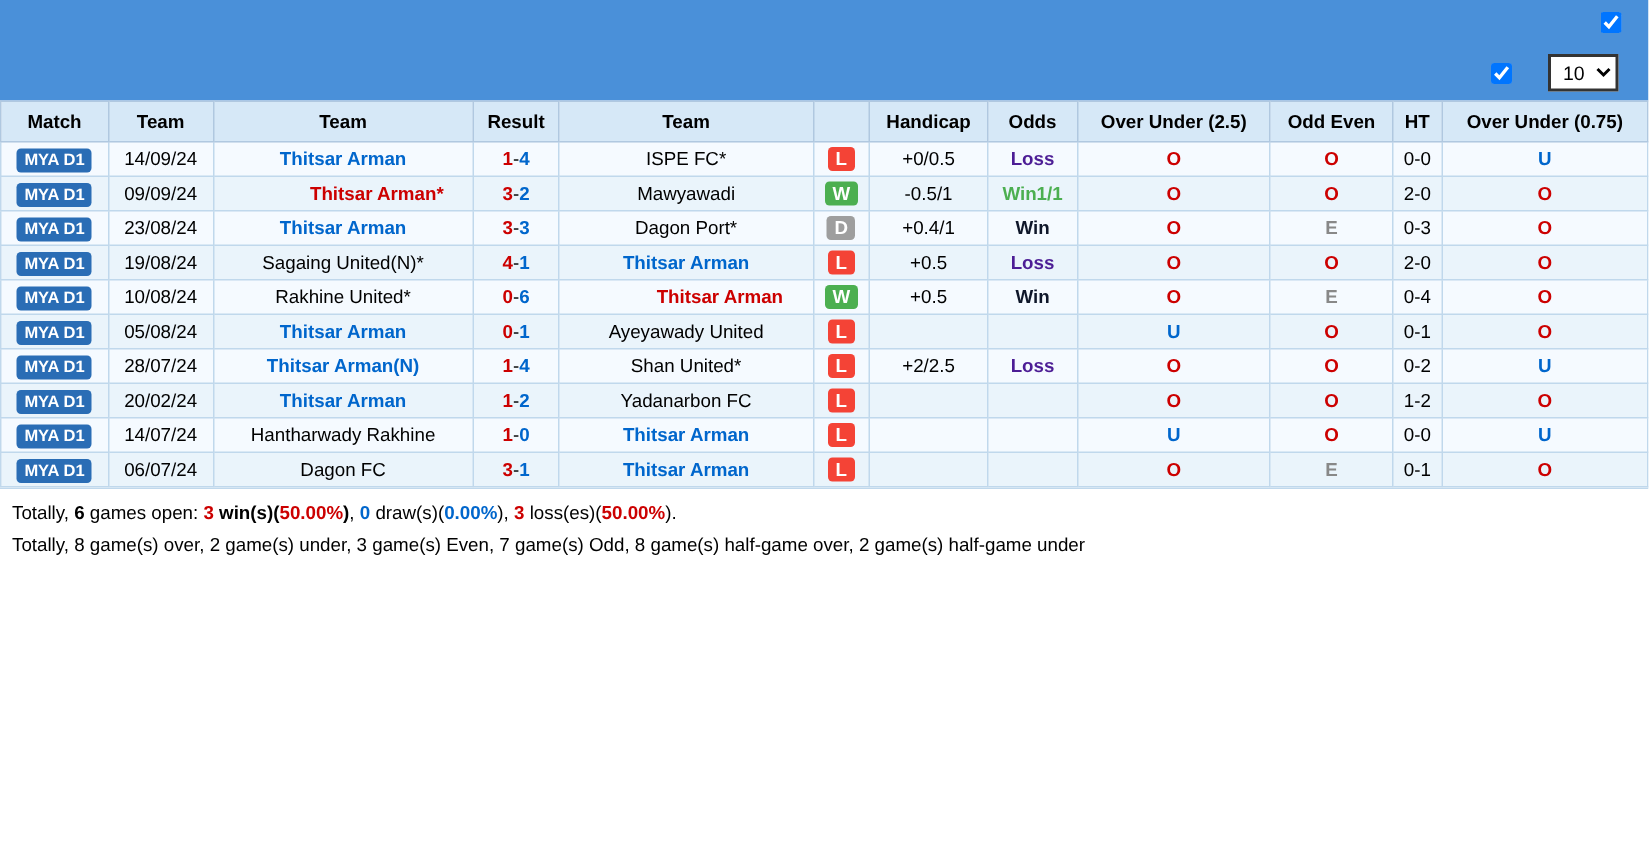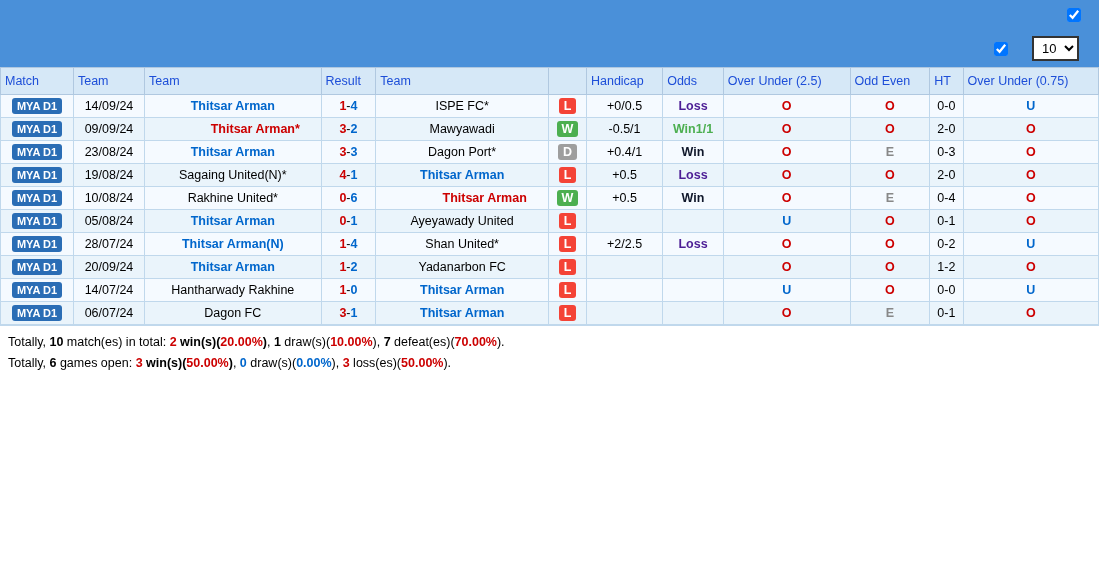--- a/index.html
+++ b/index.html
@@ -41,24 +41,24 @@
       border-collapse: collapse;
       font-size: 12.5px;
     }
     
     thead tr {
       background: #d6e8f7;
     }
     
     th {
       padding: 6px 4px;
-      text-align: left;
+      text-align: center;
       border: 1px solid #b0c8e0;
-      font-weight: normal;
-      color: #1d4ed8;
+      font-weight: bold;
+      color: #000000;
       vertical-align: middle;
     }
     
     td {
       padding: 4px 4px;
       text-align: center;
       border: 1px solid #c0d8ec;
       vertical-align: middle;
     }
     
@@ -228,21 +228,21 @@
         <td><span class="result-l">L</span></td>
         <td>+2/2.5</td>
         <td><span class="odds-loss">Loss</span></td>
         <td><span class="cell-o">O</span></td>
         <td><span class="cell-o">O</span></td>
         <td>0-2</td>
         <td><span class="cell-u">U</span></td>
       </tr>
       <tr>
         <td><span style="background:#2a6db5;color:white;font-weight:bold;font-size:11px;padding:2px 5px;border-radius:3px;">MYA D1</span></td>
-        <td>20/09/24</td>
+        <td>20/02/24</td>
         <td><span class="team-away">Thitsar Arman</span></td>
         <td><span class="score-red">1</span>-<span class="score-blue">2</span></td>
         <td><span class="">Yadanarbon FC</span></td>
         <td><span class="result-l">L</span></td>
         <td></td>
         <td></td>
         <td><span class="cell-o">O</span></td>
         <td><span class="cell-o">O</span></td>
         <td>1-2</td>
         <td><span class="cell-o">O</span></td>
@@ -272,15 +272,15 @@
         <td></td>
         <td><span class="cell-o">O</span></td>
         <td><span class="cell-e">E</span></td>
         <td>0-1</td>
         <td><span class="cell-o">O</span></td>
       </tr>
     </tbody>
 </table>
 
 <div class="footer" id="footer-area">
-<div>Totally, <strong>10</strong> match(es) in total: <strong><span style="color:#cc0000;">2</span> win(s)(<span style="color:#cc0000;">20.00%</span>)</strong>, <strong>1</strong> draw(s)(<strong style="color:#cc0000;">10.00%</strong>), <strong>7</strong> defeat(es)(<strong style="color:#cc0000;">70.00%</strong>).</div>
     <div>Totally, <strong>6</strong> games open: <strong><span style="color:#cc0000;">3</span> win(s)(<span style="color:#cc0000;">50.00%</span>)</strong>, <strong><span style="color:#0066cc;">0</span></strong> draw(s)(<strong style="color:#0066cc;">0.00%</strong>), <strong><span style="color:#cc0000;">3</span></strong> loss(es)(<strong style="color:#cc0000;">50.00%</strong>).</div>
+    <div>Totally, 8 game(s) over, 2 game(s) under, 3 game(s) Even, 7 game(s) Odd, 8 game(s) half-game over, 2 game(s) half-game under</div>
   </div>
 
 </body></html>

